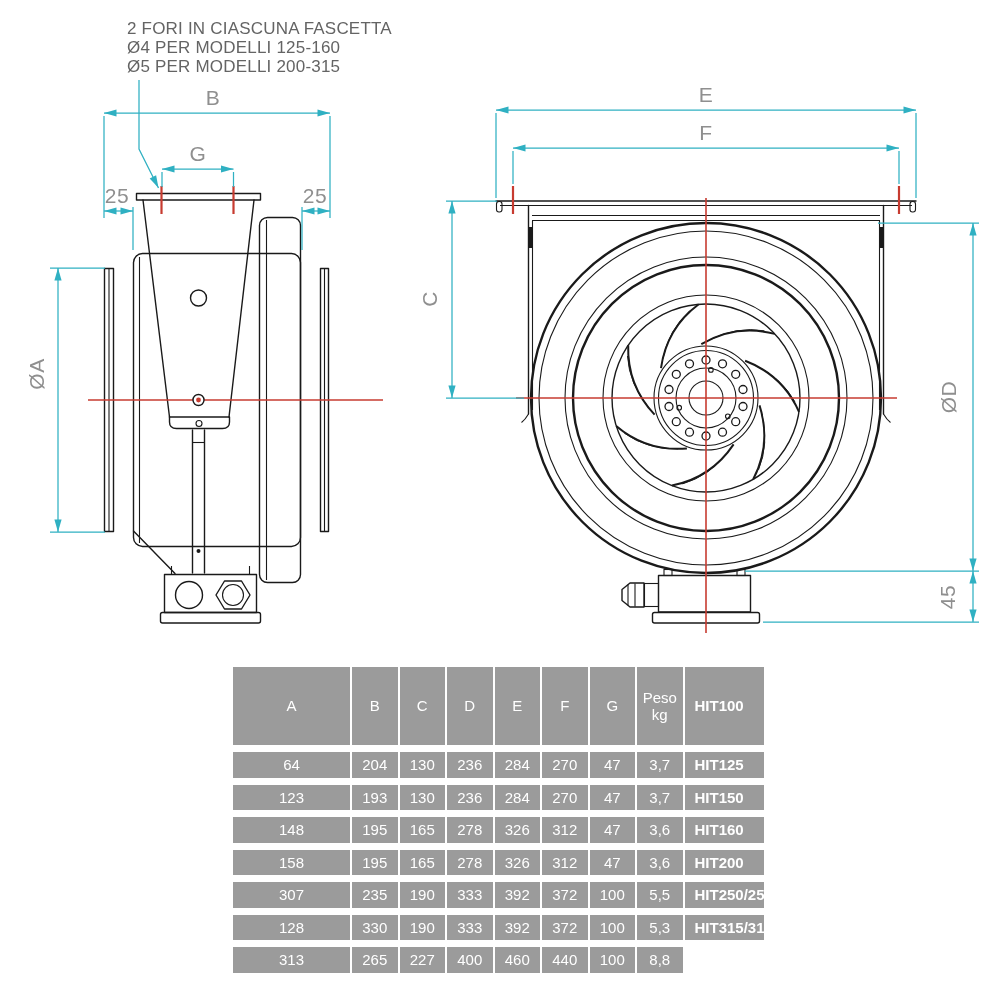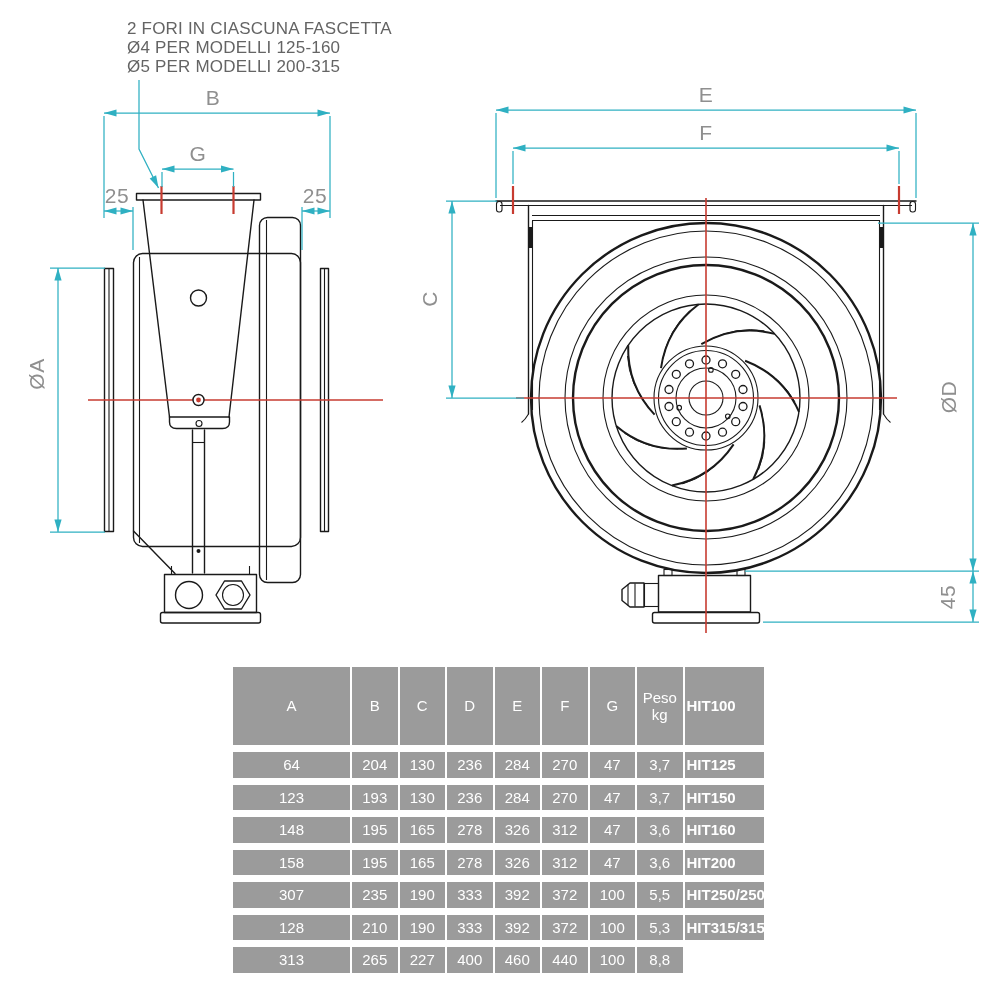--- a/index.html
+++ b/index.html
@@ -22,21 +22,21 @@
   .dot{fill:none;stroke:#1a1a1a;stroke-width:1.1;}
 
   
   .dim-table{position:absolute;left:233px;top:667px;display:grid;
     grid-template-columns:117px repeat(7,45.5px) 79px;
     grid-template-rows:78px repeat(7,25.5px);
     gap:7px 2px;}
   .cell{background:#9b9b9b;color:#fff;display:flex;align-items:center;justify-content:center;
     font-size:15px;line-height:1.15;}
   .hdr{white-space:pre-line;text-align:center;}
-  .model{justify-content:flex-start;padding-left:2px;font-weight:bold;}
+  .model{justify-content:flex-start;padding-left:10px;font-weight:bold;}
 </style>
 </head>
 <body>
 
 <div class="page">
 
   <svg class="drawing" width="1000" height="650" viewBox="0 0 1000 650">
     <defs>
       <marker id="arr" markerWidth="14" markerHeight="10" refX="13" refY="5" markerUnits="userSpaceOnUse" orient="auto-start-reverse">
         <path d="M13,5 L0.5,1.4 L0.5,8.6 Z" fill="#2fb0c2"></path>
@@ -292,21 +292,21 @@
       <div class="cell num">307</div>
       <div class="cell num">235</div>
       <div class="cell num">190</div>
       <div class="cell num">333</div>
       <div class="cell num">392</div>
       <div class="cell num">372</div>
       <div class="cell num">100</div>
       <div class="cell num">5,5</div>
       <div class="cell model">HIT250/250B</div>
       <div class="cell num">128</div>
-      <div class="cell num">210</div>
+      <div class="cell num">330</div>
       <div class="cell num">190</div>
       <div class="cell num">333</div>
       <div class="cell num">392</div>
       <div class="cell num">372</div>
       <div class="cell num">100</div>
       <div class="cell num">5,3</div>
       <div class="cell model">HIT315/315B</div>
       <div class="cell num">313</div>
       <div class="cell num">265</div>
       <div class="cell num">227</div>

